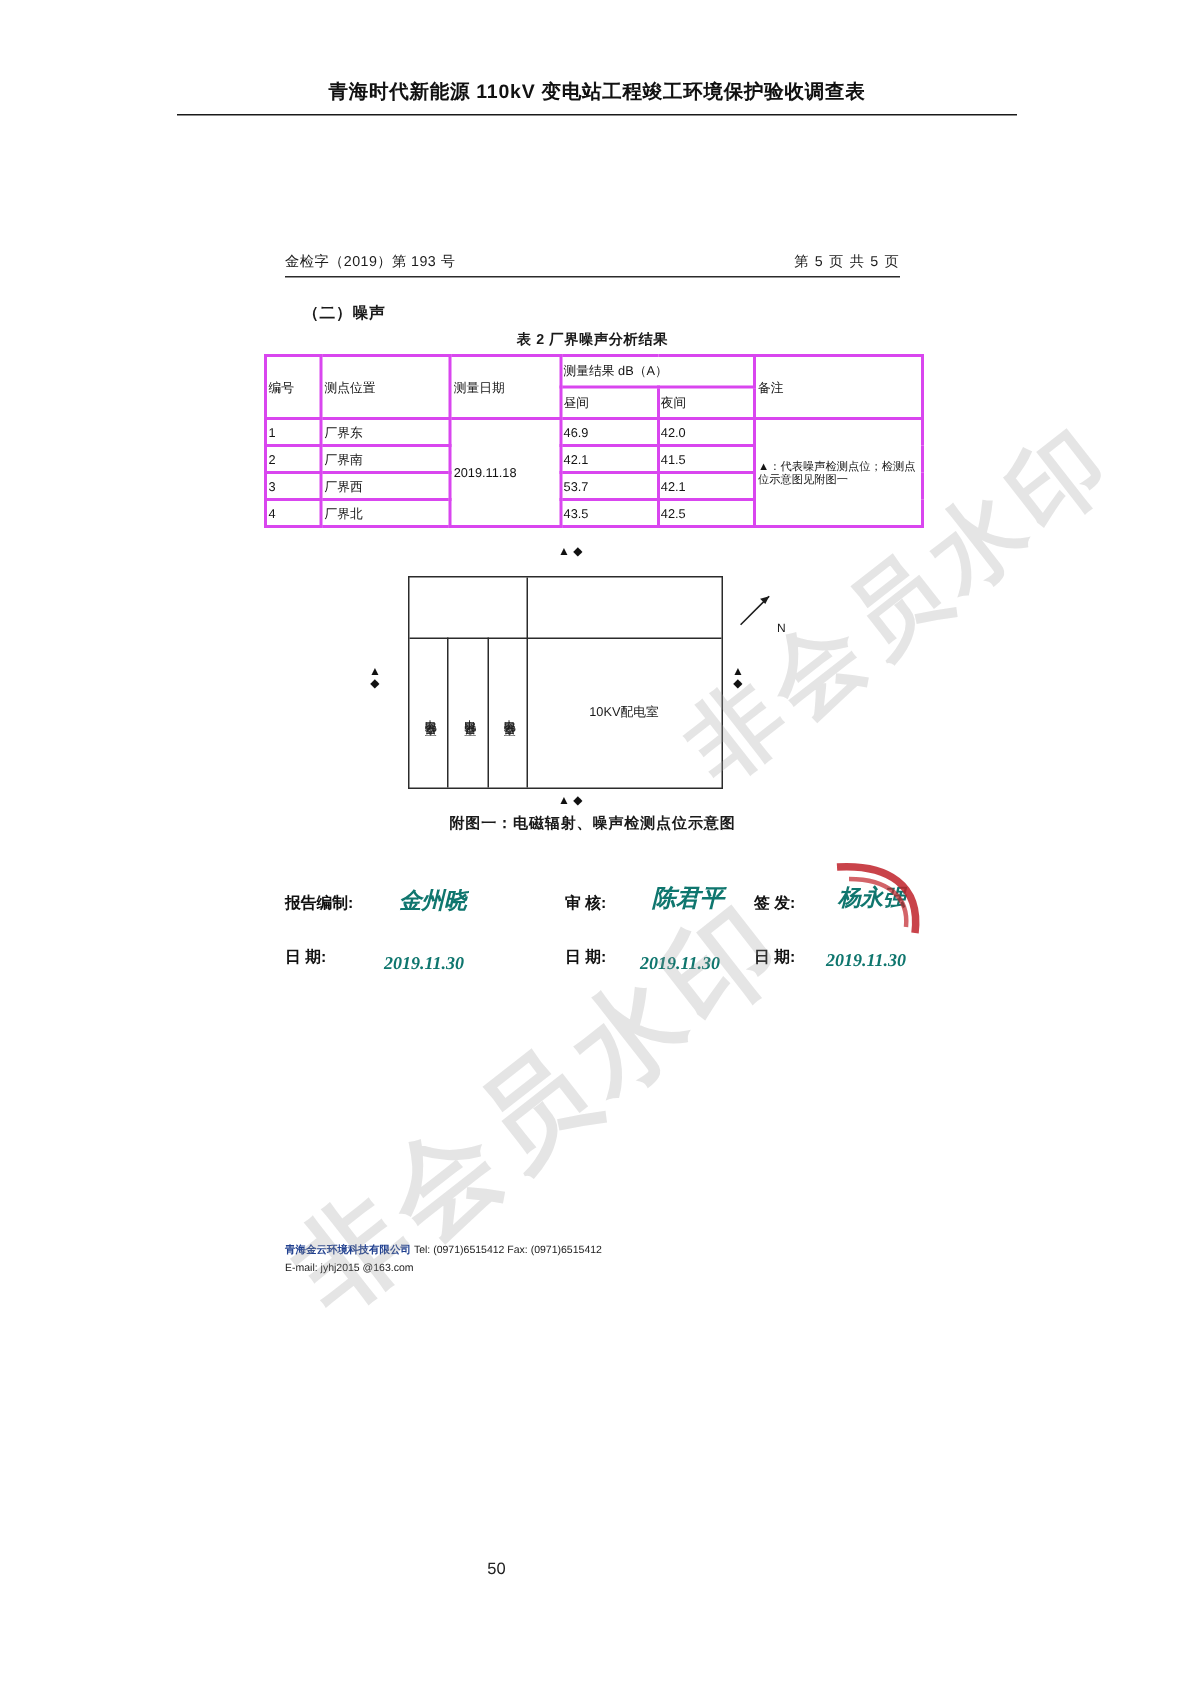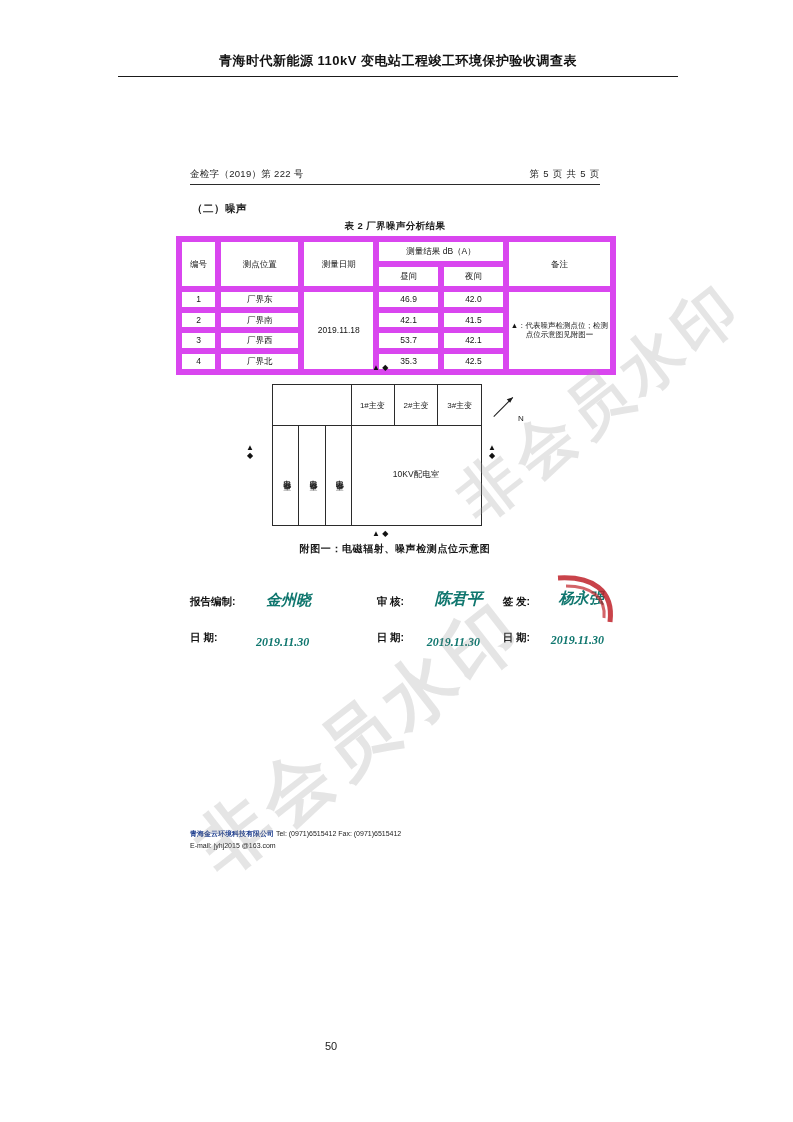--- a/index.html
+++ b/index.html
@@ -63,21 +63,21 @@
     position: absolute;
     top: 44px;
     left: 40px;
     width: 410px;
     border-bottom: 1px solid #2b2b2b;
   }
 
   .section-label {
     position: absolute;
     top: 62px;
-    left: 42px;
+    left: 52px;
     font-size: 10.5px;
     font-weight: bold;
     letter-spacing: 0.5px;
   }
 
   .table-caption {
     position: absolute;
     top: 80px;
     left: 40px;
     width: 410px;
@@ -91,22 +91,22 @@
   table.noise {
     position: absolute;
     top: 96px;
     left: 26px;
     width: 440px;
     border-collapse: collapse;
     font-size: 8.5px;
     color: #141414;
   }
   table.noise th, table.noise td {
-    border: 6px solid #d946ef;
-    text-align: center;
+    border: 2px solid #d946ef;
+    text-align: left;
     vertical-align: middle;
     padding: 2px 1px;
     line-height: 1.25;
     font-weight: normal;
   }
   table.noise tr { height: 18px; }
   table.noise tr.head th { height: 15px; }
   .col-no     { width: 34px; }
   .col-pos    { width: 84px; margin-left: 32px; }
   .col-date   { width: 70px; }
@@ -320,21 +320,21 @@
 <body>
 
 <div class="page-header">
   <div class="title">青海时代新能源 110kV 变电站工程竣工环境保护验收调查表</div>
   <div class="rule"></div>
 </div>
 
 <div class="scan">
 
   <div class="doc-id-row">
-    <div class="left">金检字（2019）第 222 号</div>
+    <div class="left">金检字（2019）第 193 号</div>
     <div class="right">第 5 页 共 5 页</div>
   </div>
   <div class="doc-id-rule"></div>
 
   <div class="section-label">（二）噪声</div>
   <div class="table-caption">表 2   厂界噪声分析结果</div>
 
   <table class="noise">
     <tbody>
         <tr class="head">
@@ -364,21 +364,21 @@
     </tr>
     <tr>
       <td>3</td>
       <td>厂界西</td>
       <td>53.7</td>
       <td>42.1</td>
     </tr>
     <tr>
       <td>4</td>
       <td>厂界北</td>
-      <td>35.3</td>
+      <td>43.5</td>
       <td>42.5</td>
     </tr>
   </tbody>
     </table>
 
   <div class="plan">
 
     <div class="marker" style="left:222px; top:4px;">▲ ◆</div>
     <div class="marker" style="left:222px; top:170px;">▲ ◆</div>
     <div class="marker" style="left:96px; top:84px;">▲<br>◆</div>
@@ -389,25 +389,20 @@
         <line x1="2" y1="26" x2="24" y2="4" stroke="#1b1b1b" stroke-width="1.2"></line>
         <polygon points="24,4 17,6 21,10" fill="#1b1b1b"></polygon>
       </svg>
       <span class="n-label">N</span>
     </div>
 
     <div class="plan-box">
       <div class="plan-divider-h"></div>
       <div class="plan-divider-v"></div>
 
-      <div class="room-top">
-        <div>1#主变</div>
-        <div>2#主变</div>
-        <div>3#主变</div>
-      </div>
 
       <div class="room-main">10KV配电室</div>
 
       <div class="cap-cols">
         <div>电容器室</div>
         <div>电容器室</div>
         <div>电容器室</div>
       </div>
     </div>
   </div>

